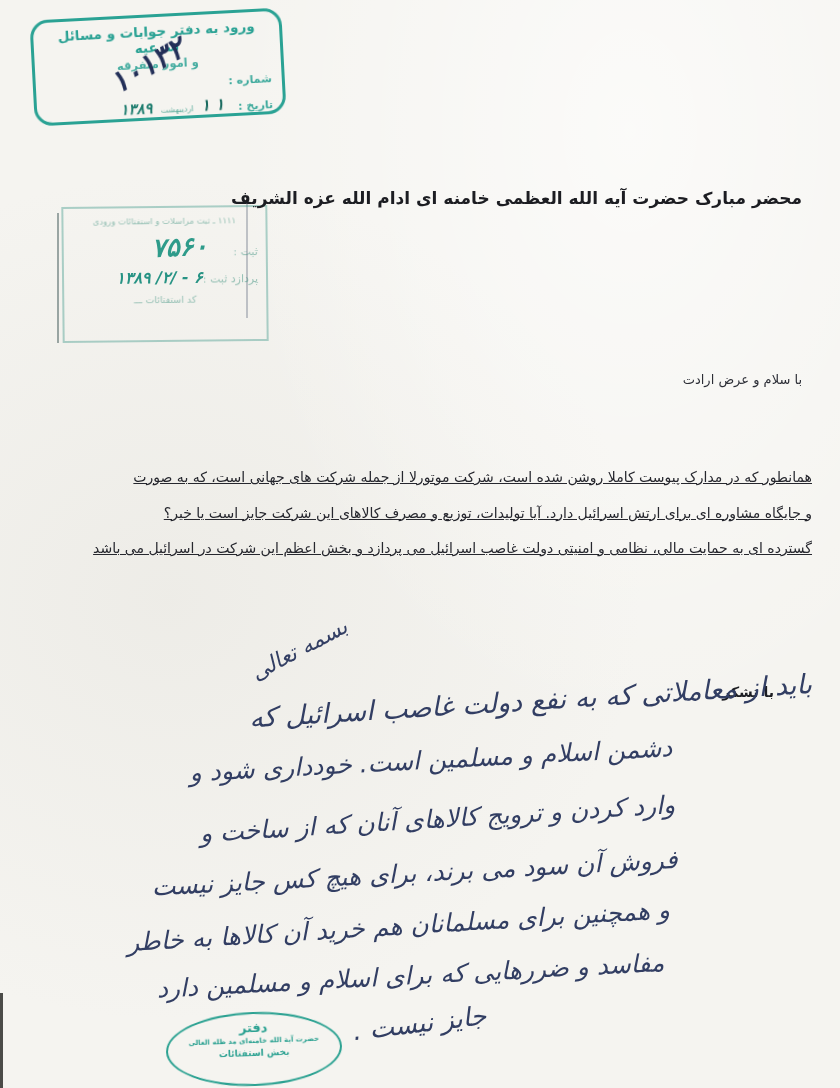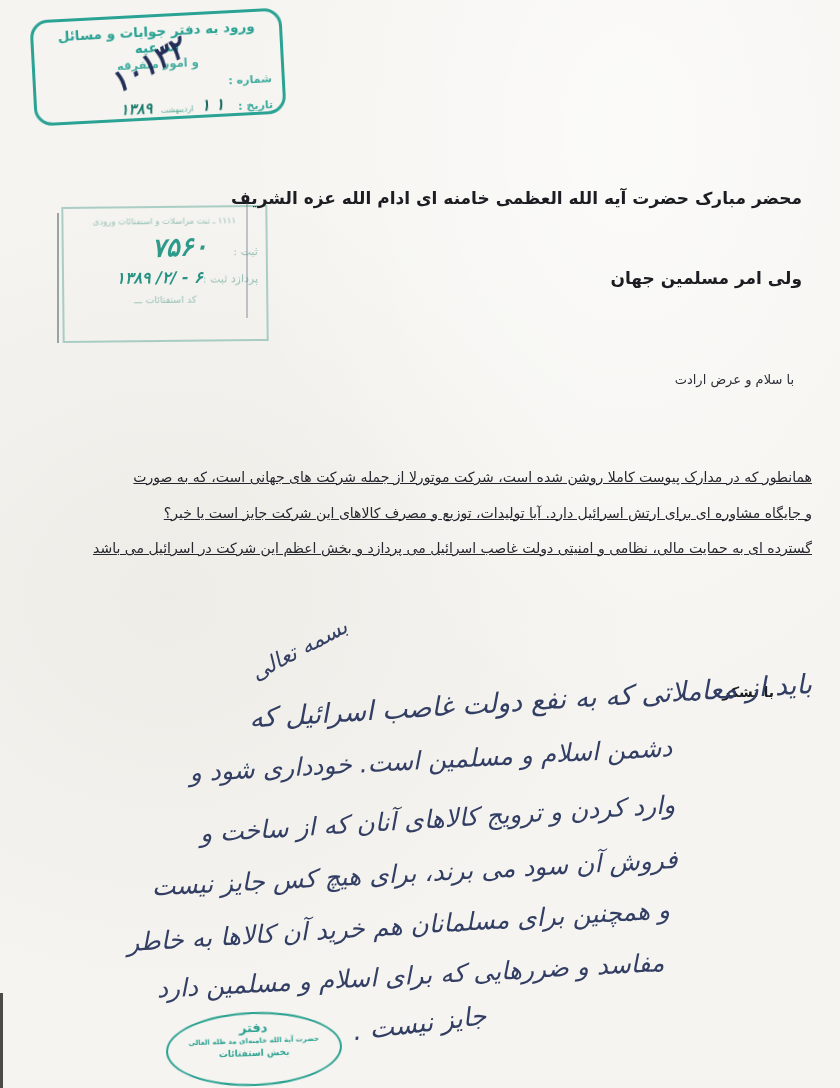--- a/index.html
+++ b/index.html
@@ -59,21 +59,21 @@
   }
   .stamp2 .reg-date{
     direction:ltr;font-size:16px;font-style:italic;font-weight:bold;
     color:#279384;letter-spacing:3px;white-space:nowrap;
   }
   .stamp2 .ftr{font-size:9.5px;text-align:center;margin-top:7px;letter-spacing:2px;}
   
   .typed{position:absolute;direction:rtl;color:#1c1d22;white-space:nowrap;}
   .heading1{right:38px;top:188px;font-size:17px;font-weight:bold;}
   .heading2{right:38px;top:268px;font-size:17px;font-weight:bold;}
-  .salutation{right:46px;top:372px;font-size:13px;color:#2c2e36;margin-left:44px;}
+  .salutation{right:38px;top:372px;font-size:13px;color:#2c2e36;margin-left:44px;}
   .body-par{
     position:absolute;left:56px;width:756px;top:460px;
     direction:rtl;font-size:14px;color:#26272e;line-height:35.5px;text-decoration:underline;
   }
   .body-line{white-space:nowrap;text-align:right;}
   .thanks{right:66px;top:684px;font-size:14px;font-weight:bold;}
   
   .hand{
     position:absolute;direction:rtl;white-space:nowrap;
     color:#323e63;font-style:italic;font-size:25px;
@@ -132,21 +132,20 @@
       <span class="reg-number">۷۵۶۰</span>
     </div>
     <div class="row">
       <span class="lbl faint">پردازد ثبت :</span>
       <span class="reg-date">۱۳۸۹ /۲/ - ۶</span>
     </div>
     <div class="ftr faint">کد استفتائات ـــ</div>
   </div>
 
   <div class="typed heading1">محضر مبارک حضرت آیه الله العظمی خامنه ای ادام الله عزه الشریف</div>
-  <div class="typed heading2">ولی امر مسلمین جهان</div>
   <div class="typed salutation">با سلام و عرض ارادت</div>
 
   <div class="body-par">
     <div class="body-line">همانطور که در مدارک پیوست کاملا روشن شده است، شرکت موتورلا از جمله شرکت های جهانی است، که به صورت</div>
     <div class="body-line">و جایگاه مشاوره ای برای ارتش اسرائیل دارد. آیا تولیدات، توزیع و مصرف کالاهای این شرکت جایز است یا خیر؟</div>
     <div class="body-line">گسترده ای به حمایت مالی، نظامی و امنیتی دولت غاصب اسرائیل می پردازد و بخش اعظم این شرکت در اسرائیل می باشد</div>
   </div>
 
   <div class="typed thanks">با تشکر</div>
 

